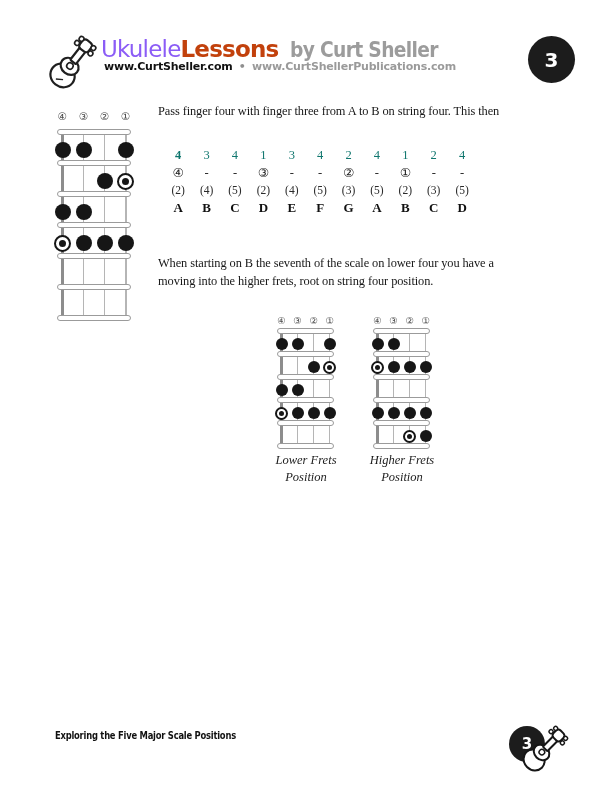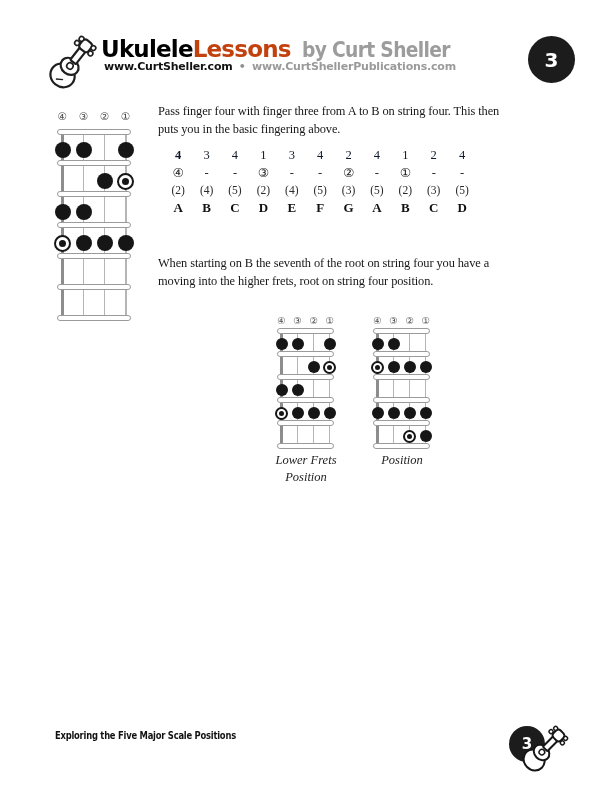--- a/index.html
+++ b/index.html
@@ -3,21 +3,21 @@
 <meta charset="utf-8">
 <style>
   html,body{margin:0;padding:0;background:#fff;}
   .page{position:relative;width:612px;height:792px;background:#ffffff;overflow:hidden;
         font-family:"Liberation Serif",serif;color:#141414;}
   .abs{position:absolute;}
 
   
   .title-line{position:absolute;left:101px;top:36px;white-space:nowrap;
               font-family:"DejaVu Sans",sans-serif;letter-spacing:-0.8px;}
-  .title-uku{font-size:23px;font-weight:700;color:#000000;}
+  .title-uku{font-size:23px;font-weight:400;color:#8b5cf6;}
   .title-lessons{font-size:23px;font-weight:800;color:#c2410c;}
   .title-by{display:inline-block;font-size:22px;font-weight:600;color:#9c9c9c;
             margin-left:7px;transform:scaleX(0.85);transform-origin:left center;}
   .url-line{position:absolute;left:104px;top:60px;white-space:nowrap;
             font-family:"DejaVu Sans",sans-serif;font-size:11px;letter-spacing:-0.2px;}
   .url-primary{font-weight:700;color:#111;}
   .url-sep{color:#8f8f8f;font-weight:700;margin:0 3px;}
   .url-secondary{font-weight:600;color:#9a9a9a;}
   .page-badge{position:absolute;left:528px;top:36px;width:47px;height:47px;border-radius:50%;
               display:flex;align-items:center;justify-content:center;
@@ -29,21 +29,21 @@
   
   .para-line{white-space:nowrap;font-size:12.4px;letter-spacing:-0.1px;line-height:17.6px;color:#161616;}
   .section-heading{position:absolute;left:157px;top:230px;white-space:nowrap;
                    font-family:"DejaVu Sans",sans-serif;font-weight:800;font-size:15.5px;
                    letter-spacing:-0.2px;color:#111;}
 
   
   .ftable{position:absolute;left:164px;top:146px;}
   .ft-row{white-space:nowrap;}
   .ft-cell{display:inline-block;width:28.4px;text-align:center;}
-  .ft-fingers{font-size:12.5px;line-height:18px;color:#0f172a;}
+  .ft-fingers{font-size:12.5px;line-height:18px;color:#0f766e;}
   .ft-strings{font-size:12.5px;line-height:18px;color:#222;
               font-family:"Liberation Serif","DejaVu Sans",serif;}
   .ft-frets{font-size:11.5px;line-height:17px;color:#2a2a2a;}
   .ft-notes{font-size:13px;line-height:17px;font-weight:700;color:#111;}
   .ft-bold{font-weight:700;}
 
   
   .fretboard{position:absolute;}
   .fb-string,.fb-fret,.fb-label,.fb-dot,.fb-root{position:absolute;}
   .fb-fret{height:4px;border:1px solid #9b9b9b;border-radius:3px;background:#fff;}
@@ -125,33 +125,32 @@
       <span class="fb-root" style="left: -3px; top: 124.72px; width: 17px; height: 17px; border-width: 2.6px;">
         <span class="fb-root-inner" style="width: 7px; height: 7px;"></span>
       </span>
       <span class="fb-dot" style="left: 18.6px; top: 125.22px; width: 16px; height: 16px;"></span>
       <span class="fb-dot" style="left: 39.7px; top: 125.22px; width: 16px; height: 16px;"></span>
       <span class="fb-dot" style="left: 60.8px; top: 125.22px; width: 16px; height: 16px;"></span>
     </div>
 
   <div class="abs" style="left:158px;top:103px;">
     <div class="para-line">Pass finger four with finger three from A to B on string four. This then</div>
-    <div class="para-line">puts you in the basic fingering above.</div>
   </div>
 
   <div class="ftable">
       <div class="ft-row ft-fingers"><span class="ft-cell ft-bold">4</span><span class="ft-cell">3</span><span class="ft-cell">4</span><span class="ft-cell">1</span><span class="ft-cell">3</span><span class="ft-cell">4</span><span class="ft-cell">2</span><span class="ft-cell">4</span><span class="ft-cell">1</span><span class="ft-cell">2</span><span class="ft-cell">4</span></div>
       <div class="ft-row ft-strings"><span class="ft-cell">④</span><span class="ft-cell">-</span><span class="ft-cell">-</span><span class="ft-cell">③</span><span class="ft-cell">-</span><span class="ft-cell">-</span><span class="ft-cell">②</span><span class="ft-cell">-</span><span class="ft-cell">①</span><span class="ft-cell">-</span><span class="ft-cell">-</span></div>
       <div class="ft-row ft-frets"><span class="ft-cell">(2)</span><span class="ft-cell">(4)</span><span class="ft-cell">(5)</span><span class="ft-cell">(2)</span><span class="ft-cell">(4)</span><span class="ft-cell">(5)</span><span class="ft-cell">(3)</span><span class="ft-cell">(5)</span><span class="ft-cell">(2)</span><span class="ft-cell">(3)</span><span class="ft-cell">(5)</span></div>
       <div class="ft-row ft-notes"><span class="ft-cell">A</span><span class="ft-cell">B</span><span class="ft-cell">C</span><span class="ft-cell">D</span><span class="ft-cell">E</span><span class="ft-cell">F</span><span class="ft-cell">G</span><span class="ft-cell">A</span><span class="ft-cell">B</span><span class="ft-cell">C</span><span class="ft-cell">D</span></div>
     </div>
 
 
   <div class="abs" style="left:158px;top:255px;">
-    <div class="para-line">When starting on B the seventh of the root on string four you have a</div>
+    <div class="para-line">When starting on B the seventh of the scale on lower four you have a</div>
     <div class="para-line">moving into the higher frets, root on string four position.</div>
   </div>
 
   <div class="fretboard" style="left: 277px; top: 314px; width: 57.3px; height: 136px;">
       <div class="fb-string" style="left: 3.4px; top: 16px; width: 2.2px; height: 115px; background: rgb(141, 141, 141);"></div>
       <div class="fb-string" style="left: 19.95px; top: 16px; width: 1.3px; height: 115px; background: rgb(181, 181, 181);"></div>
       <div class="fb-string" style="left: 36.05px; top: 16px; width: 1.3px; height: 115px; background: rgb(181, 181, 181);"></div>
       <div class="fb-string" style="left: 52.15px; top: 16px; width: 1.3px; height: 115px; background: rgb(181, 181, 181);"></div>
       <div class="fb-fret" style="left: 0px; top: 13.5px; width: 55.3px;"></div>
       <div class="fb-fret" style="left: 0px; top: 36.5px; width: 55.3px;"></div>
@@ -210,20 +209,21 @@
         <span class="fb-root-inner" style="width: 5.4px; height: 5.4px;"></span>
       </span>
       <span class="fb-dot" style="left: 46.8px; top: 116.26px; width: 12px; height: 12px;"></span>
     </div>
 
   <div class="caption" style="left:246px;top:452px;">
     <div>Lower Frets</div>
     <div>Position</div>
   </div>
   <div class="caption" style="left:342px;top:452px;">
+    <div>Higher Frets</div>
     <div>Position</div>
   </div>
 
   <div class="footer-title">Exploring the Five Major Scale Positions</div>
 
   <div class="footer-badge" style="background:#1c1c1c;">
     <span>3</span>
   </div>
 
   <svg class="abs" style="left:514px;top:718px;" width="60" height="62" viewBox="0 0 60 62">

